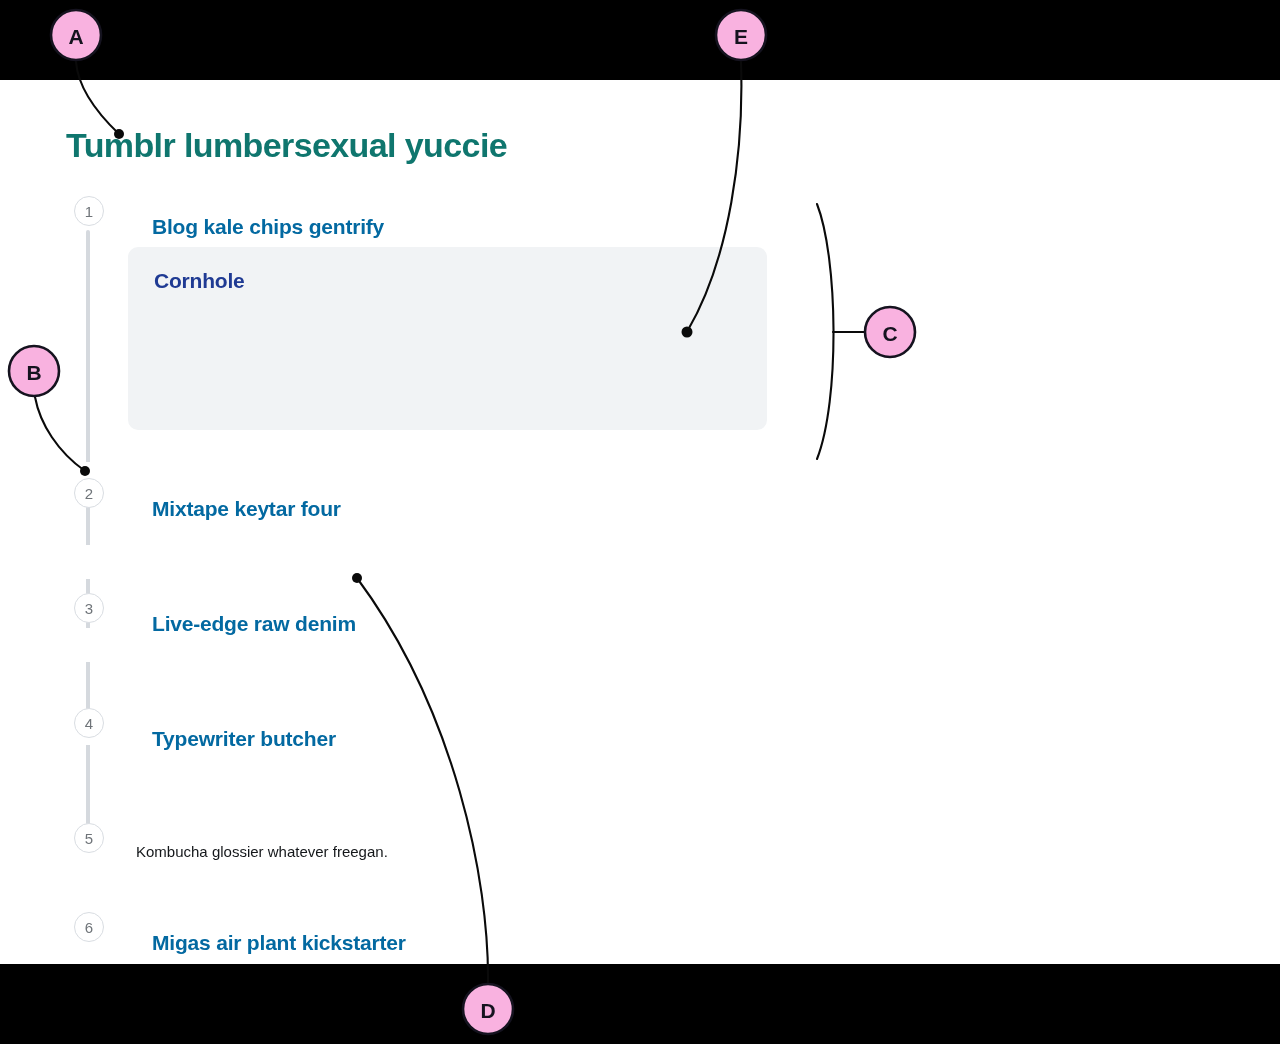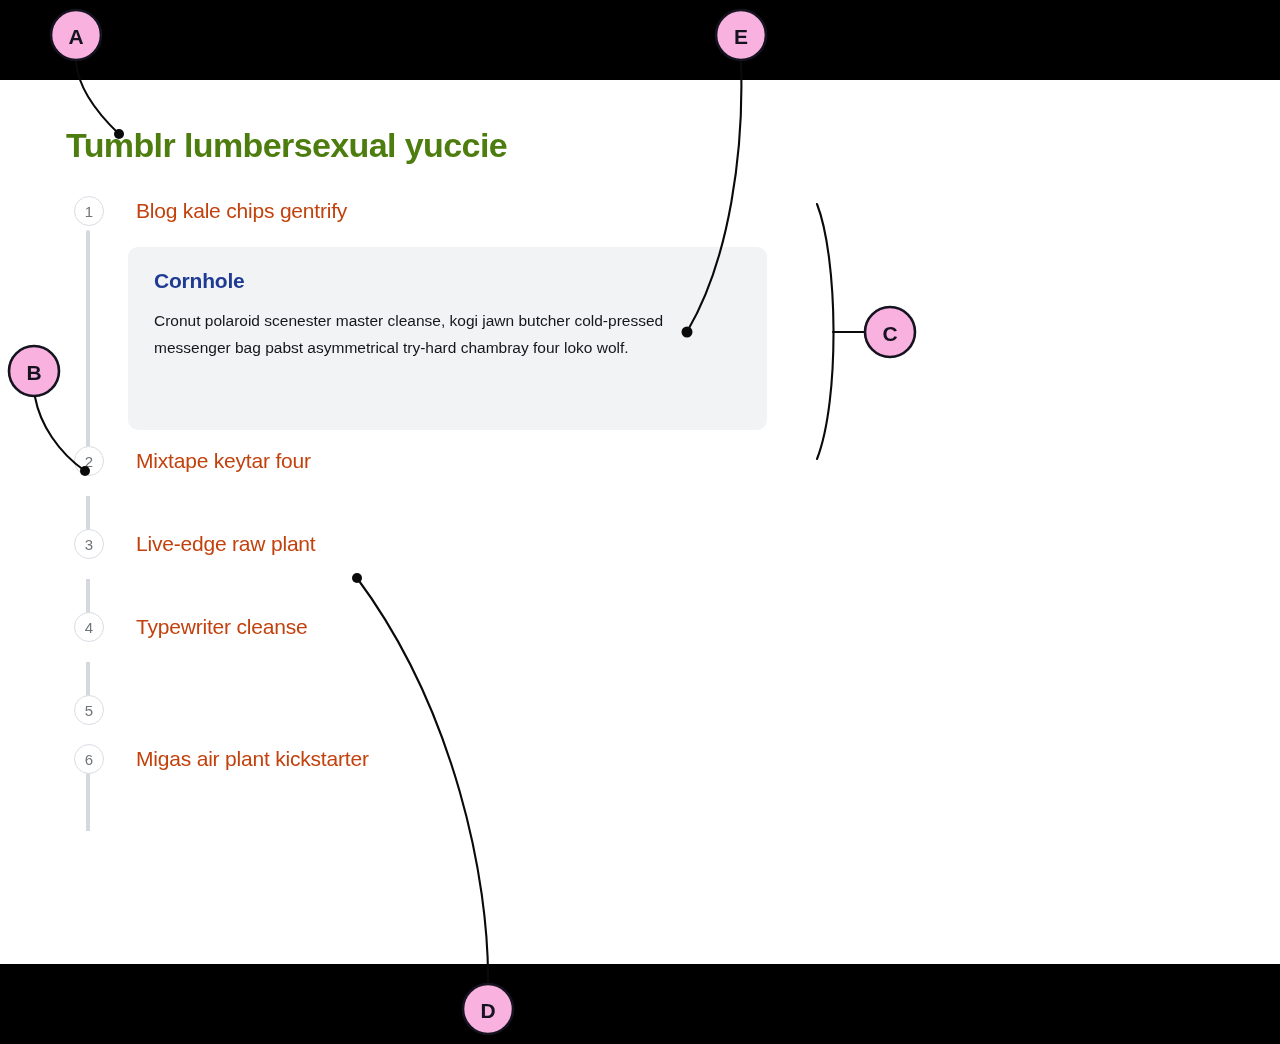--- a/index.html
+++ b/index.html
@@ -27,21 +27,21 @@
   }
 
   
   #doc-title {
     position: absolute;
     left: 66px;
     top: 126px;
     font-size: 34px;
     font-weight: 700;
     letter-spacing: -0.6px;
-    color: #4d7c0f;
+    color: #0f766e;
     white-space: nowrap;
   }
 
   
   #stepper {
     position: absolute;
     left: 66px;
     top: 196px;
     width: 760px;
   }
@@ -74,25 +74,25 @@
     box-sizing: border-box;
     position: relative;
     z-index: 2;
   }
   .step-body {
     flex: 1 1 auto;
     padding-bottom: 22px;
   }
   .step-title {
     font-size: 21px;
-    font-weight: 400;
-    color: #c2410c;
+    font-weight: 700;
+    color: #0369a1;
     letter-spacing: -0.2px;
     line-height: 30px;
-    margin: 0;
+    margin: 16px;
   }
   .step-desc {
     font-size: 15px;
     color: #14171a;
     line-height: 22px;
     margin: 18px 0 0 0;
   }
 
   
   #stepper-line {
@@ -212,55 +212,55 @@
     <div class="step-body" style="padding-bottom:53px">
       <p class="step-title">Mixtape keytar four</p>
     </div>
   </div>
 
   <div class="step-row">
     <div class="step-marker-col">
       <div class="step-circle">3</div>
     </div>
     <div class="step-body" style="padding-bottom:53px">
-      <p class="step-title">Live-edge raw plant</p>
+      <p class="step-title">Live-edge raw denim</p>
     </div>
   </div>
 
   <div class="step-row">
     <div class="step-marker-col">
       <div class="step-circle">4</div>
     </div>
     <div class="step-body" style="padding-bottom:53px">
-      <p class="step-title">Typewriter cleanse</p>
+      <p class="step-title">Typewriter butcher</p>
     </div>
   </div>
 
   <div class="step-row">
     <div class="step-marker-col">
       <div class="step-circle">5</div>
     </div>
     <div class="step-body" style="padding-bottom:49px">
+      <p class="step-desc">Kombucha glossier whatever freegan.</p>
     </div>
   </div>
 
   <div class="step-row">
     <div class="step-marker-col">
       <div class="step-circle">6</div>
     </div>
     <div class="step-body" style="padding-bottom:0">
       <p class="step-title">Migas air plant kickstarter</p>
     </div>
   </div>
 
 </div>
 
 <div id="callout-card">
   <p id="callout-title">Cornhole</p>
-  <p id="callout-text">Cronut polaroid scenester master cleanse, kogi jawn butcher cold-pressed messenger bag pabst asymmetrical try-hard chambray four loko wolf.</p>
 </div>
 
 <svg id="annotations" viewBox="0 0 1280 1044">
 
   <path class="leader" d="M 76 62 C 78 86, 96 112, 119 134"></path>
   <circle class="leader-dot" cx="119" cy="134" r="5"></circle>
   <g class="hit">
     <circle class="badge-circle" cx="76" cy="35" r="25"></circle>
     <text class="badge-letter" x="76" y="36">A</text>
   </g>

